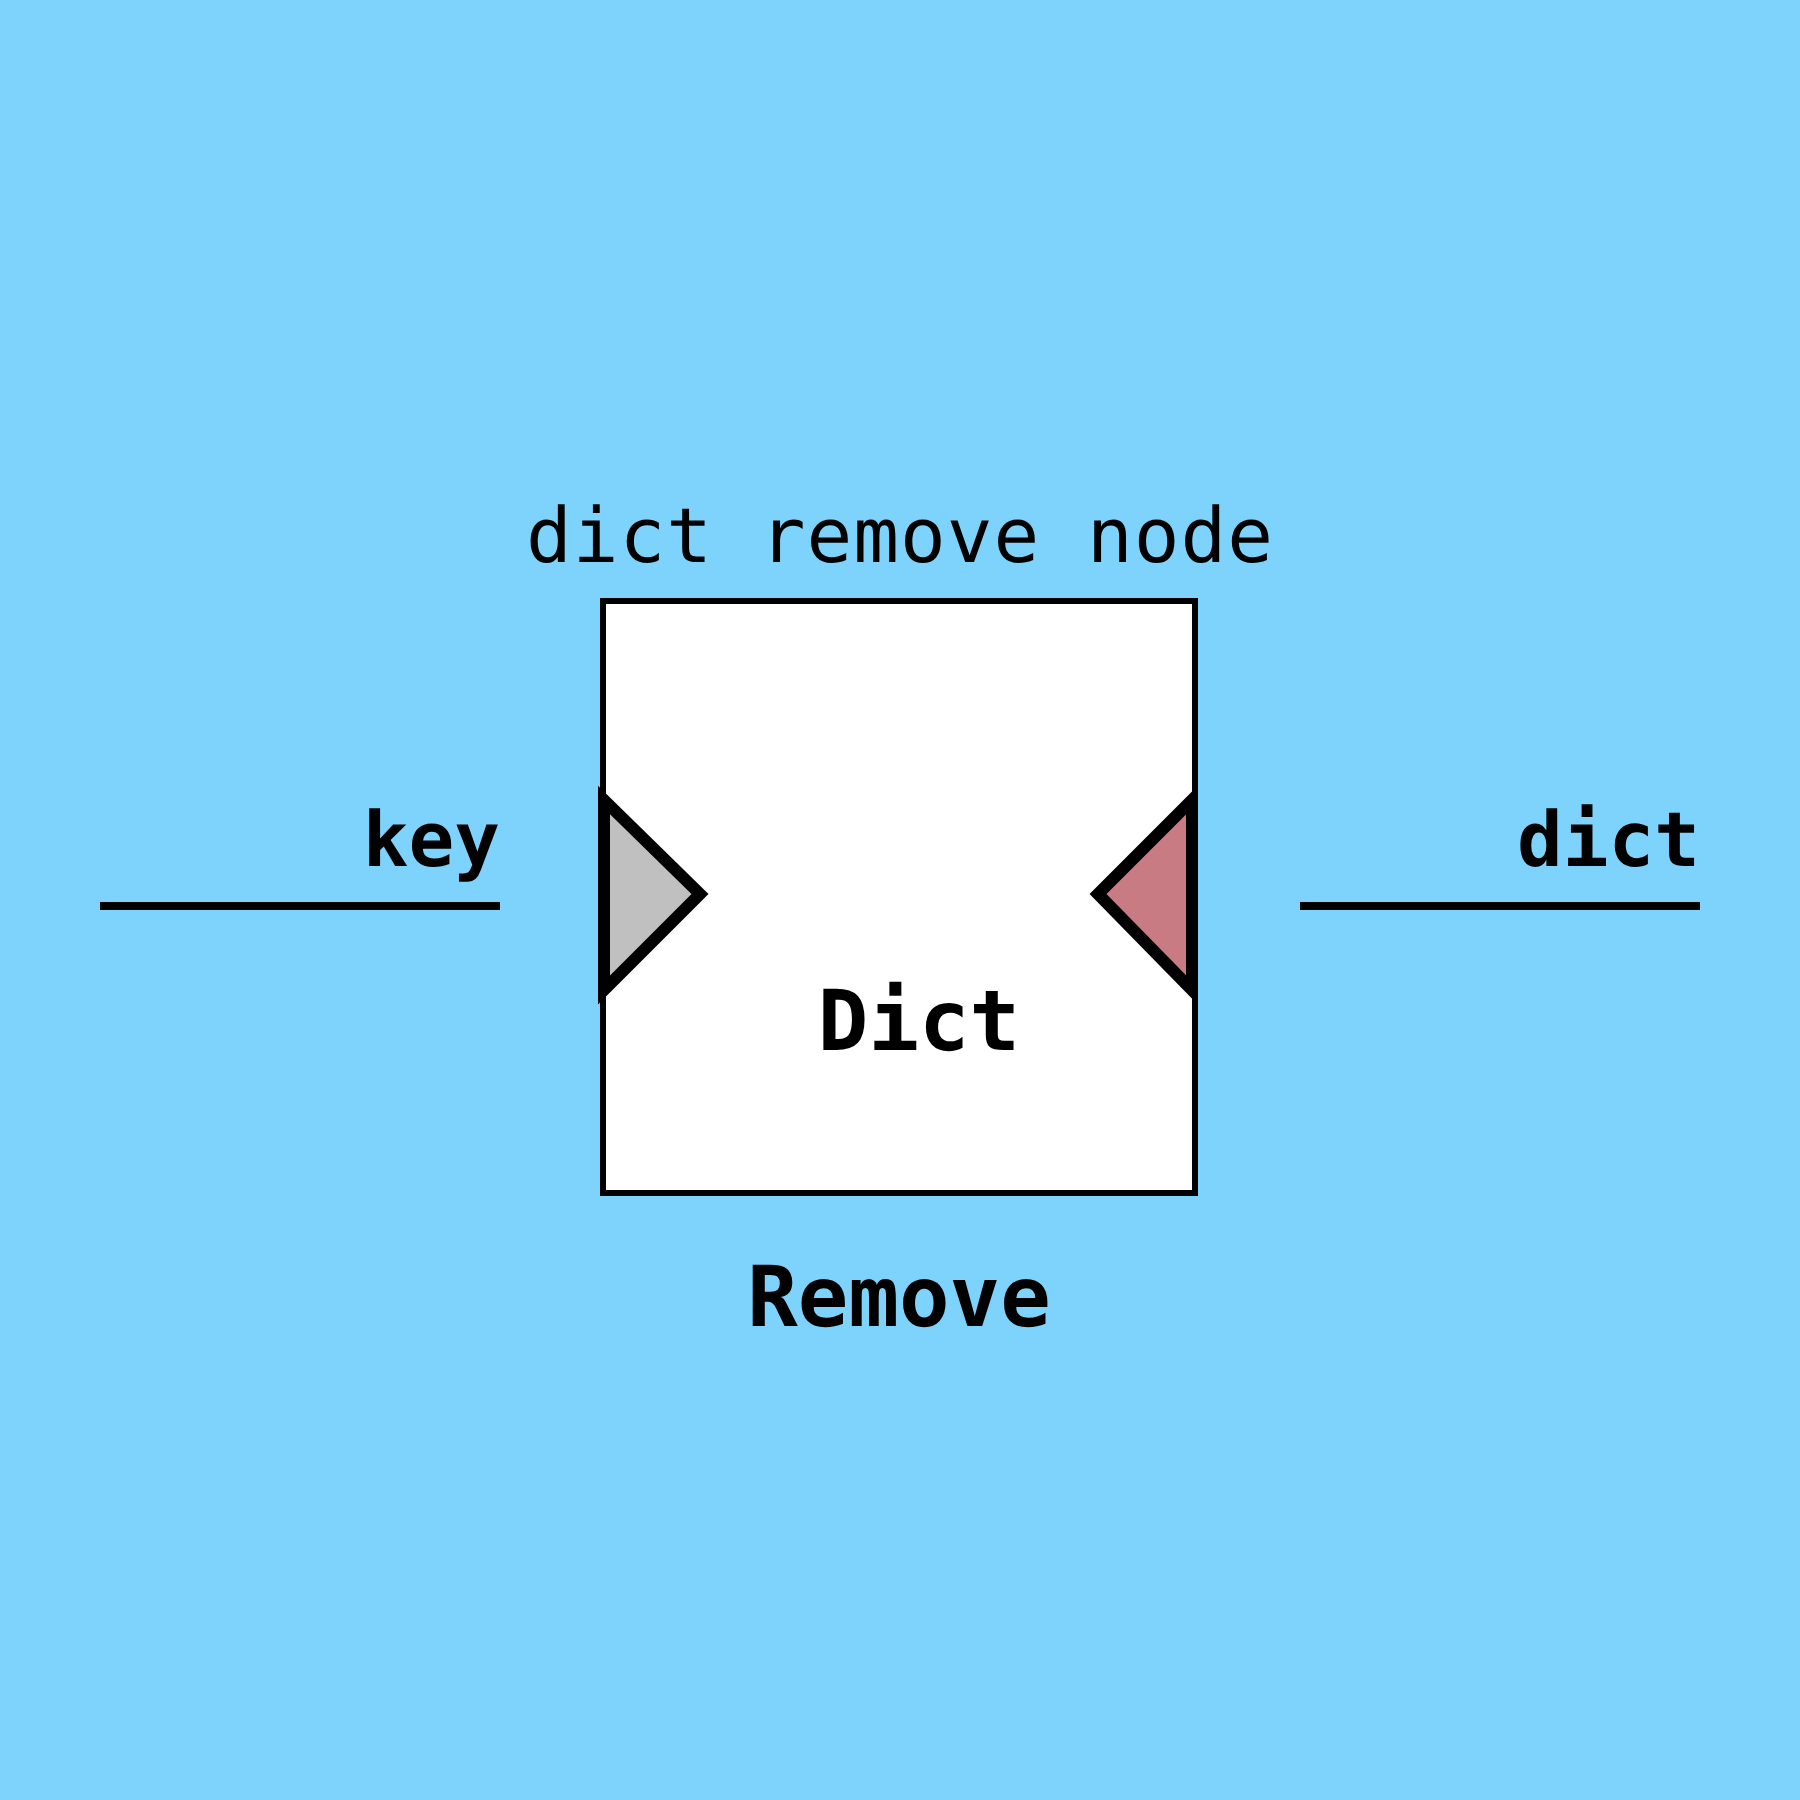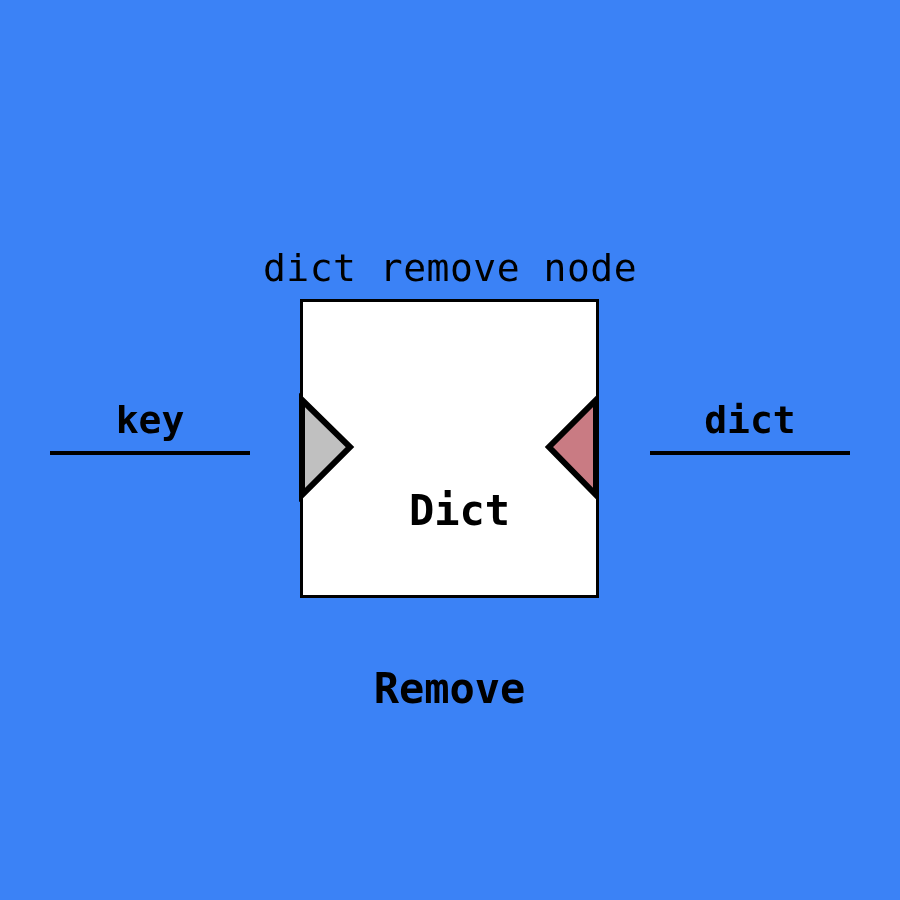--- a/index.html
+++ b/index.html
@@ -59,21 +59,21 @@
     text-align: center;
     font-family: "DejaVu Sans Mono", "Liberation Mono", monospace;
     font-size: 42px;
     font-weight: 700;
     line-height: 46px;
     white-space: pre;
     color: #000000;
     z-index: 4;
   }
   .node-label .line1 { display: block; margin-left: 20px; }
-  .node-label .line2 { display: block; margin-top: 40px; }
+  .node-label .line2 { display: block; }
 
   
   .port-layer {
     position: absolute;
     left: 0;
     top: 0;
     width: 900px;
     height: 900px;
     z-index: 3;
     pointer-events: none;
@@ -86,36 +86,36 @@
     height: 0;
     border-top: 4px solid #000000;
     z-index: 2;
   }
   .wire-key  { left: 50px;  top: 451px; width: 200px; }
   .wire-ctrl { left: 650px; top: 451px; width: 200px; }
 
   
   .wire-label {
     position: absolute;
-    text-align: center;
+    text-align: right;
     font-family: "DejaVu Sans Mono", "Liberation Mono", monospace;
     font-size: 38px;
     font-weight: 700;
     line-height: 44px;
     white-space: pre;
     color: #000000;
     z-index: 2;
   }
   .label-key  { left: 50px;  top: 398px; width: 200px; }
   .label-ctrl { left: 650px; top: 398px; width: 200px; }
 </style>
 </head>
 <body>
 
-<div id="canvas" style="background: #3b82f6;">
+<div id="canvas" style="background: #7dd3fc;">
 
   <div class="node-title">dict remove node</div>
 
   <div class="node-box" style="border-color: rgb(0, 0, 0); background: rgb(255, 255, 255);"></div>
 
   <div class="wire wire-key"></div>
   <div class="wire-label label-key">key</div>
 
   <div class="wire wire-ctrl"></div>
   <div class="wire-label label-ctrl">dict</div>

